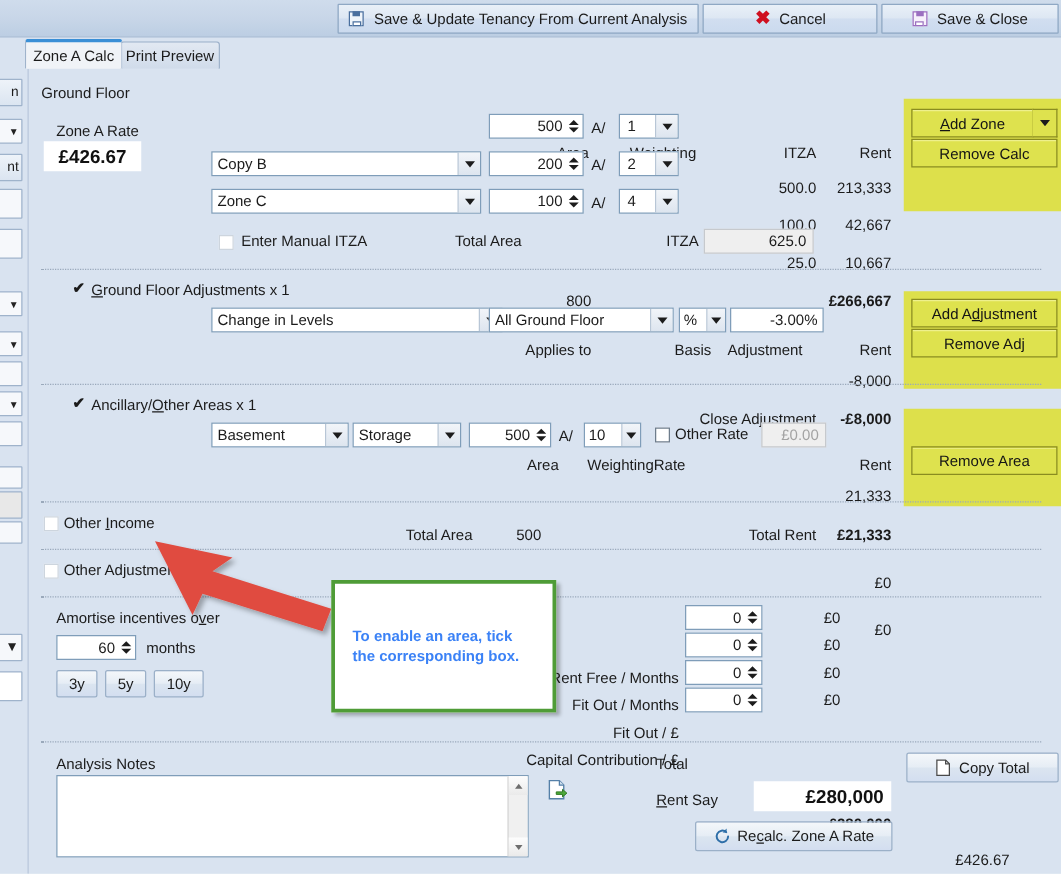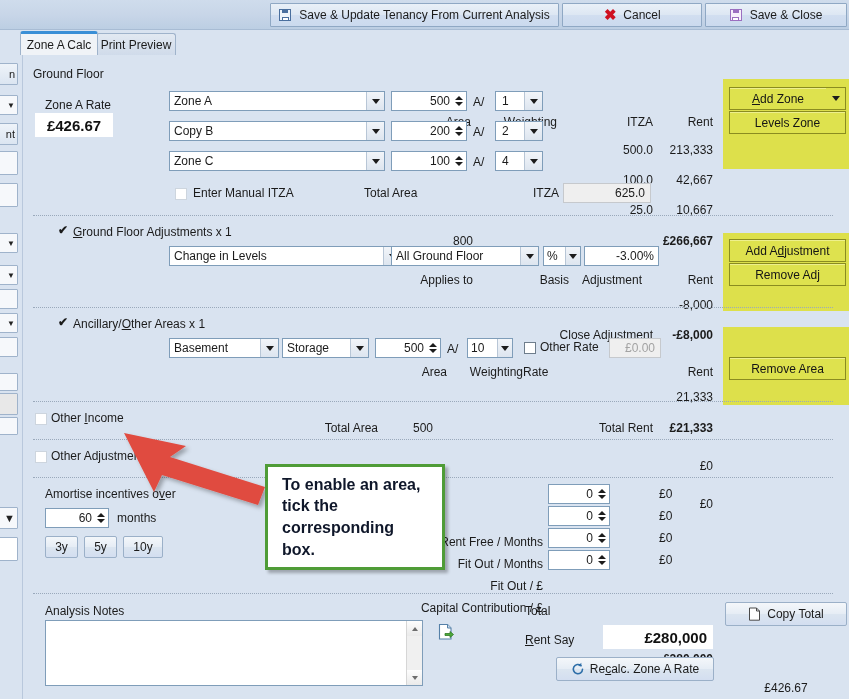--- a/index.html
+++ b/index.html
@@ -231,21 +231,21 @@
   
   .callout {
     position:absolute; background:#ffffff; border:3px solid #4f9c37;
     box-sizing:border-box;
     box-shadow: 3px 3px 3px rgba(0,0,0,0.28);
     display:flex; align-items:center; justify-content:center;
     padding: 0 14px;
     z-index: 40;
   }
   .callout .ctxt {
-    font-size:16px; font-weight:bold; color:#0f172a; line-height:1.35; text-align:left;
+    font-size:12px; font-weight:bold; color:#3b82f6; line-height:1.35; text-align:left;
   }
 
   .arrow-svg { position:absolute; left:0; top:0; width:849px; height:699px; pointer-events:none; z-index:35; }
 
   .doc-icon { position:absolute; width:18px; height:18px; }
 </style>
 </head>
 <body>
 
 <div id="app">
@@ -315,26 +315,20 @@
     <div class="lab" style="left:10px; top:12px;">Ground Floor</div>
 
     <div class="lab" style="left:22px; top:43px;"><span>Zone A Rate</span></div>
     <div class="whitebox" style="left:12px; top:58px; width:78px; height:24px;">£426.67</div>
 
     <div class="hdr" style="left:388px; top:12px; width:60px;">Area</div>
     <div class="hdr" style="left:464px; top:12px; width:70px;">Weighting</div>
     <div class="hdr" style="left:570px; top:12px; width:60px;">ITZA</div>
     <div class="hdr" style="left:630px; top:12px; width:60px;">Rent</div>
 
-    <div class="combo" style="left:146px; top:36px; width:216px;">
-      <span>Zone A</span>
-      <span class="cbtn">
-          <span class="caret"></span>
-        </span>
-    </div>
     <div class="numbox" style="left:368px; top:36px; width:76px;">
       <span>500</span>
       <span class="spin">
           <span class="up"></span>
           <span class="dn"></span>
         </span>
     </div>
     <div class="lab" style="left:450px; top:40px;">A/</div>
     <div class="combo" style="left:472px; top:36px; width:48px; padding-left:6px;">
       <span>1</span>
@@ -400,21 +394,21 @@
     <div class="hdr b" style="left:620px; top:131px; width:70px; font-weight:bold;">£266,667</div>
 
     <div class="ybox" style="left:700px; top:24px; width:127px; height:90px;"></div>
     <div class="ybtn" style="left:706px; top:32px; width:98px;">
       <span><span class="u">A</span>dd Zone</span>
     </div>
     <div class="ysplit" style="left:803px; top:32px;">
         <span class="caret"></span>
       </div>
     <div class="ybtn" style="left:706px; top:56px; width:117px;">
-      <span>Levels Zone</span>
+      <span>Remove Calc</span>
     </div>
 
     <div class="hr-dot" style="top:160px;"></div>
 
     <div class="tick" style="left:35px; top:170px;">✔</div>
     <div class="lab" style="left:50px; top:170px;"><span class="u">G</span>round Floor Adjustments x 1</div>
     <div class="hdr" style="left:390px; top:170px; width:60px;">Applies to</div>
     <div class="hdr" style="left:490px; top:170px; width:56px;">Basis</div>
     <div class="hdr" style="left:555px; top:170px; width:64px;">Adjustment</div>
     <div class="hdr" style="left:630px; top:170px; width:60px;">Rent</div>

